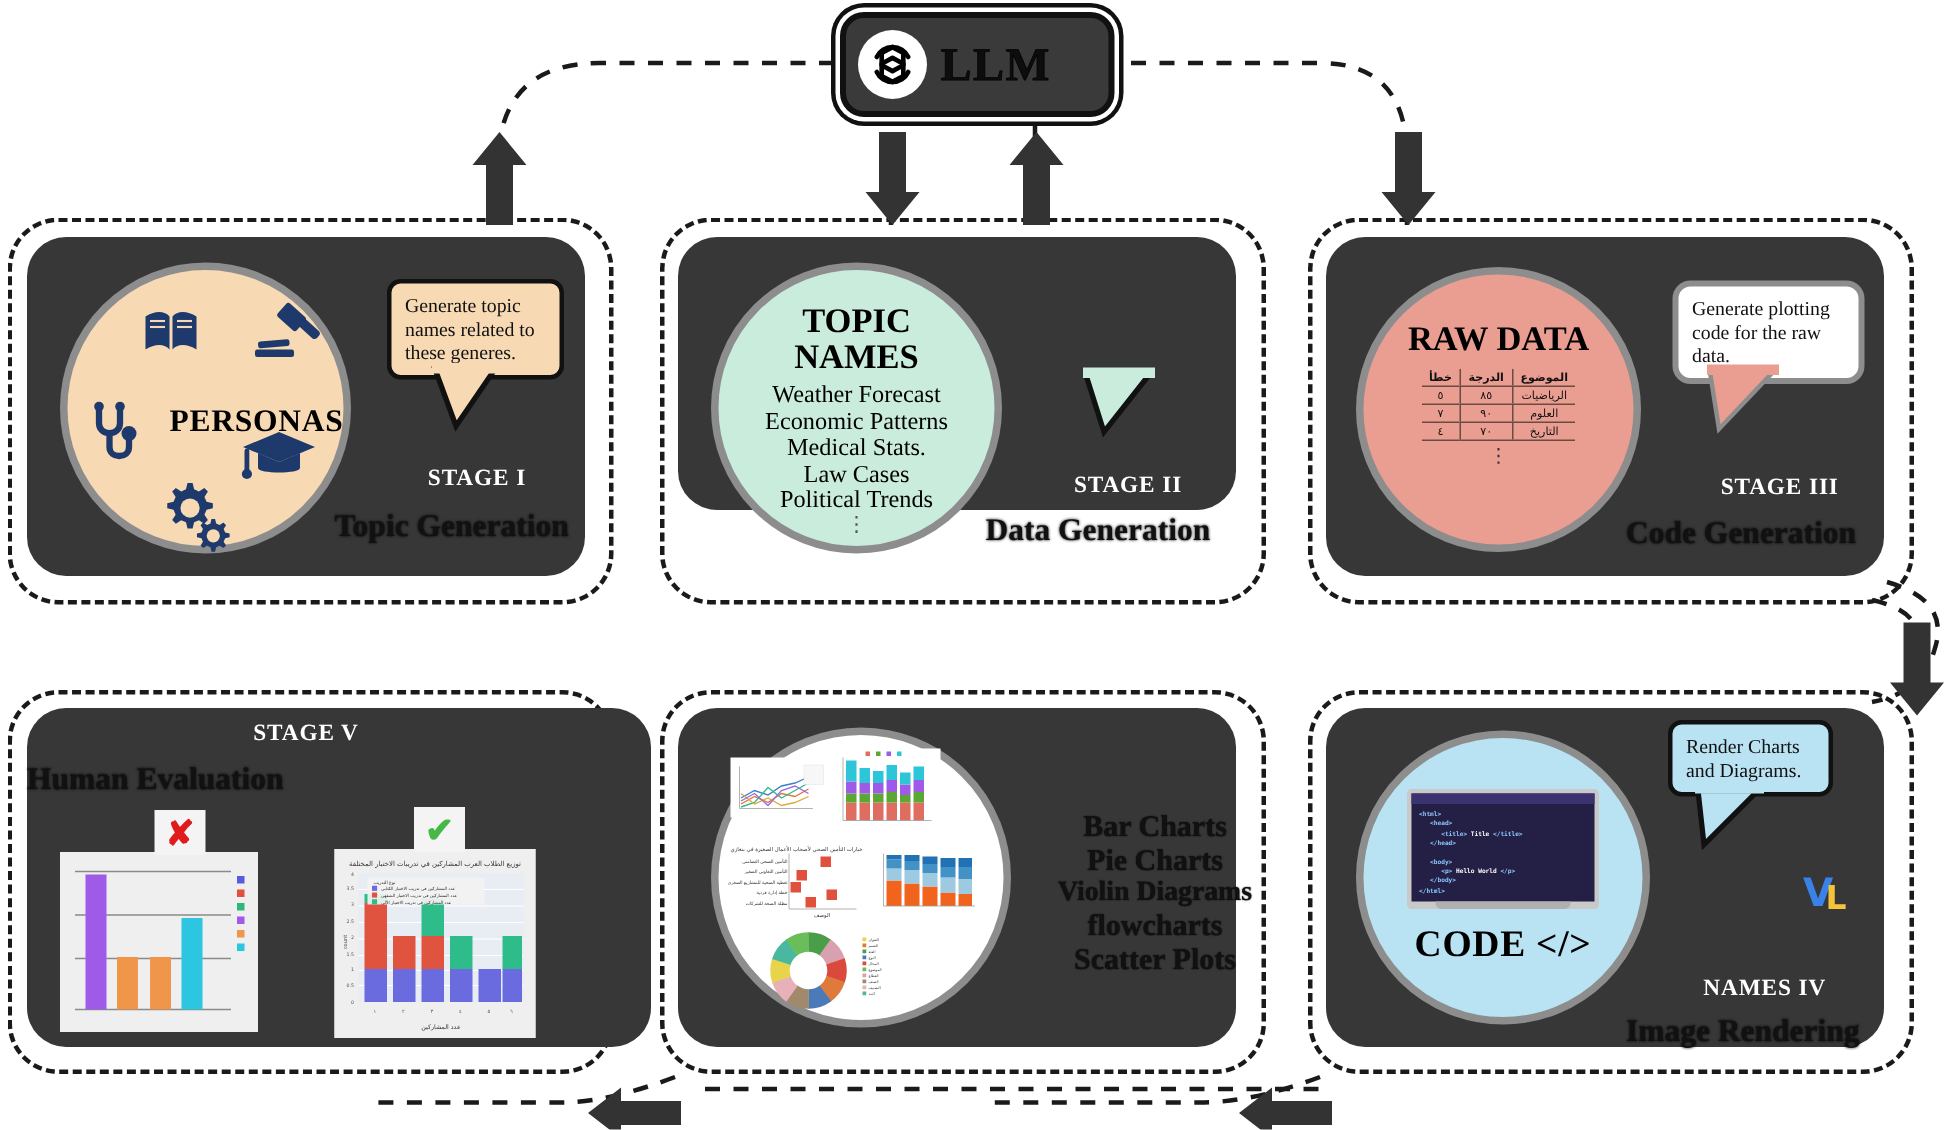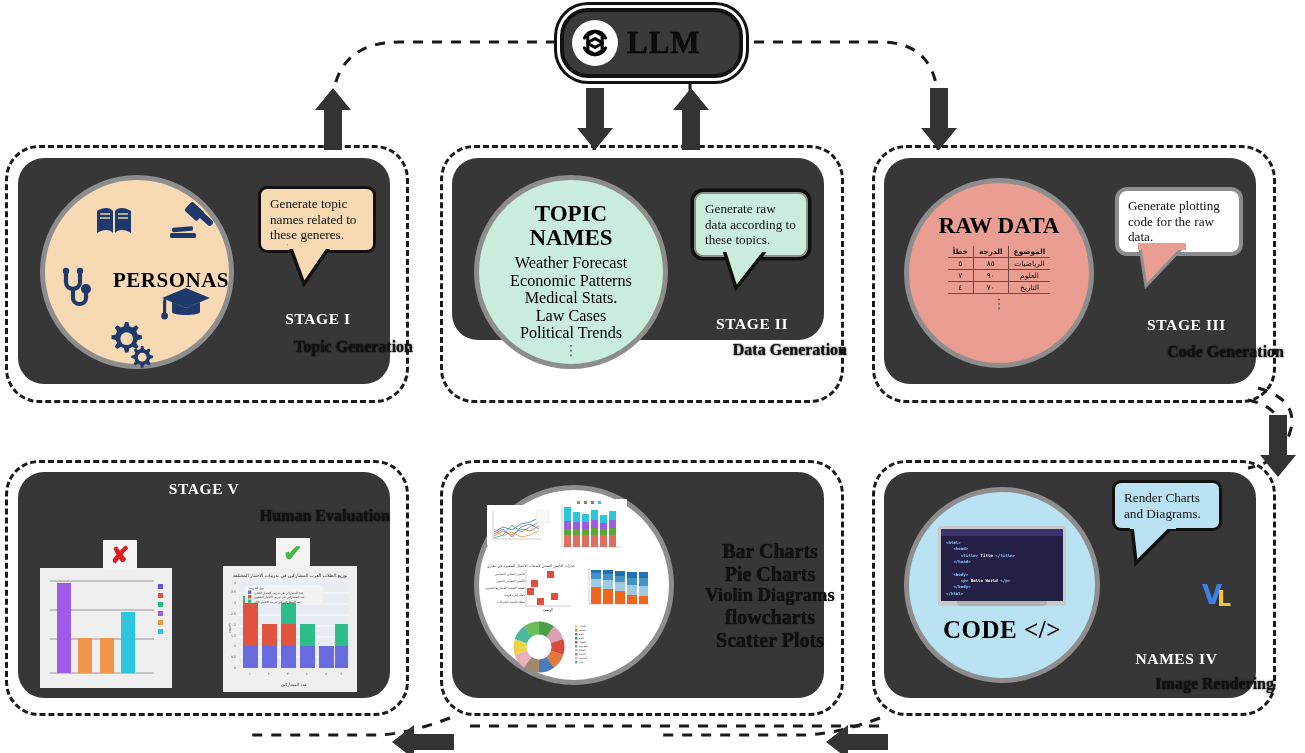--- a/index.html
+++ b/index.html
@@ -1,35 +1,35 @@
 <!DOCTYPE html>
 <html><head>
 <meta charset="utf-8">
 <style>
   html,body{margin:0;padding:0;background:#ffffff;}
   body{width:1305px;height:753px;position:relative;overflow:hidden;
        font-family:"Liberation Serif", serif;}
   .abs{position:absolute;}
 
   
-  #llm-badge{left:560px;top:8px;width:175px;height:62px;border-radius:28px;
+  #llm-badge{left:560px;top:8px;width:175px;height:62px;border-radius:16px;
     background:#3a3a3a;border:4px solid #111;display:flex;align-items:center;
     box-shadow:0 0 0 3px #fff,0 0 0 6px #111;z-index:20;}
   #llm-badge .logo{width:46px;height:46px;margin-left:8px;background:#fff;border-radius:50%;
     display:flex;align-items:center;justify-content:center;}
   #llm-badge .label{color:#0d0d0d;font-weight:bold;font-size:31px;margin-left:9px;
     letter-spacing:1px;-webkit-text-stroke:0.5px #000;}
 
   
   .panel{background:#373737;border-radius:26px;z-index:5;}
   .dash{border:3px dashed #1a1a1a;border-radius:34px;z-index:4;}
 
   .stage-title{color:#ffffff;font-weight:bold;font-size:15.5px;letter-spacing:.6px;
     text-align:center;}
-  .stage-sub{color:#111;font-weight:bold;font-size:16px;text-align:right;
+  .stage-sub{color:#111;font-weight:bold;font-size:21px;text-align:left;
     text-shadow:0 0 2px #000;}
 
   
   .circ{border-radius:50%;border:5px solid #8d8d8d;box-sizing:border-box;
     display:flex;flex-direction:column;align-items:center;}
 
   
   .bubble{border:3.5px solid #111;border-radius:9px;padding:7px 9px;
     font-size:13.2px;line-height:1.18;color:#111;box-sizing:border-box;}
   .bubble.grey{border-color:#8d8d8d;}
@@ -207,21 +207,20 @@
     <div style="margin-top:6px;">
       <div class="topic-list">Weather Forecast</div>
       <div class="topic-list">Economic Patterns</div>
       <div class="topic-list">Medical Stats.</div>
       <div class="topic-list">Law Cases</div>
       <div class="topic-list">Political Trends</div>
       <div class="topic-list" style="font-size:14px;color:#555;">⋮</div>
     </div>
   </div>
 
-  <div class="bubble grey abs" style="left:242px;top:34px;width:114px;background:#c9ecdc;box-shadow:0 0 0 3.5px #111;border-width:2px;">Generate raw data according to these topics.</div>
   <svg class="abs" style="left:268px;top:92px;width:58px;height:40px;z-index:7;">
     <polygon points="4,0 46,0 16,38" fill="#c9ecdc" stroke="#111" stroke-width="3.5"></polygon>
     <rect x="2" y="-5" width="48" height="7" fill="#c9ecdc"></rect>
   </svg>
 
   <div class="stage-title abs" style="left:225px;top:157px;width:150px;">STAGE II</div>
   <div class="stage-sub abs" style="left:205px;top:183px;width:190px;">Data Generation</div>
 </div>
 
 <div class="dash abs" style="left:872px;top:145px;width:398px;height:252px;"></div>
@@ -259,21 +258,21 @@
   <svg class="abs" style="left:252px;top:90px;width:58px;height:40px;z-index:7;">
     <polygon points="4,0 46,0 10,38" fill="#ea9e92" stroke="#8d8d8d" stroke-width="3"></polygon>
     <rect x="2" y="-5" width="48" height="7" fill="#ea9e92"></rect>
   </svg>
 
   <div class="stage-title abs" style="left:225px;top:158px;width:155px;">STAGE III</div>
   <div class="stage-sub abs" style="left:200px;top:185px;width:200px;">Code Generation</div>
 </div>
 
 <div class="dash abs" style="left:5px;top:460px;width:398px;height:250px;"></div>
-<div class="panel abs" style="left:18px;top:472px;width:372px;height:226px;">
+<div class="panel abs" style="left:18px;top:472px;width:416px;height:226px;">
   <div class="stage-title abs" style="left:0px;top:8px;width:372px;">STAGE V</div>
   <div class="stage-sub abs" style="left:0px;top:35px;width:372px;">Human Evaluation</div>
 
   <div class="mark abs" style="left:85px;top:68px;width:34px;height:30px;color:#e01b1b;z-index:9;">✘</div>
   <div class="card abs" style="left:22px;top:96px;width:132px;height:120px;">
     <svg width="132" height="120">
       <rect x="0" y="0" width="132" height="120" fill="#efefef"></rect>
       <g stroke="#8a8a8a" stroke-width="0.9">
         <line x1="10" y1="13" x2="114" y2="13"></line>
           <line x1="10" y1="42" x2="114" y2="42"></line>

